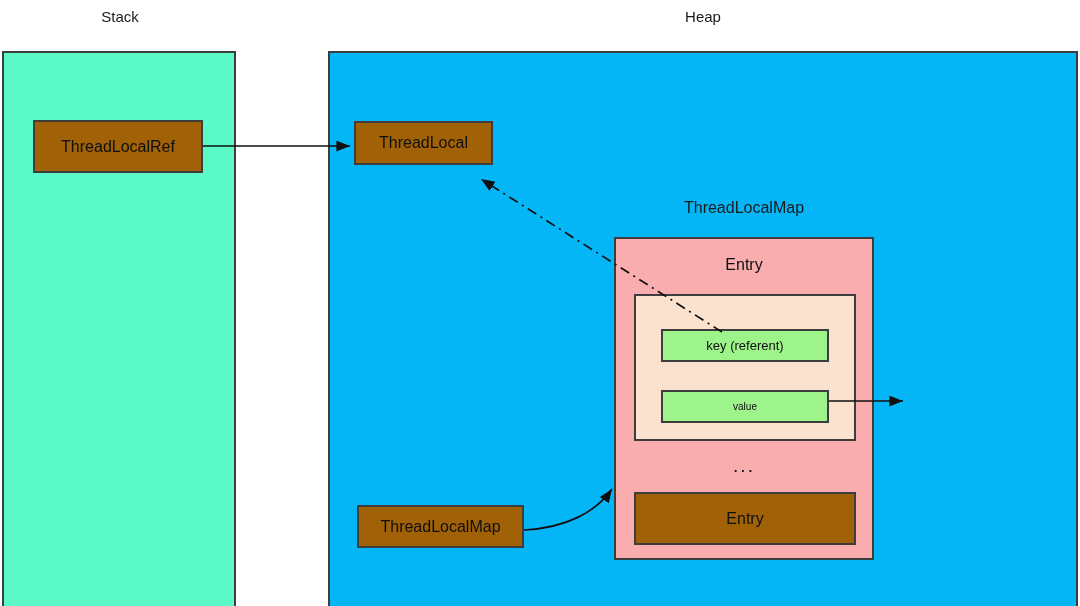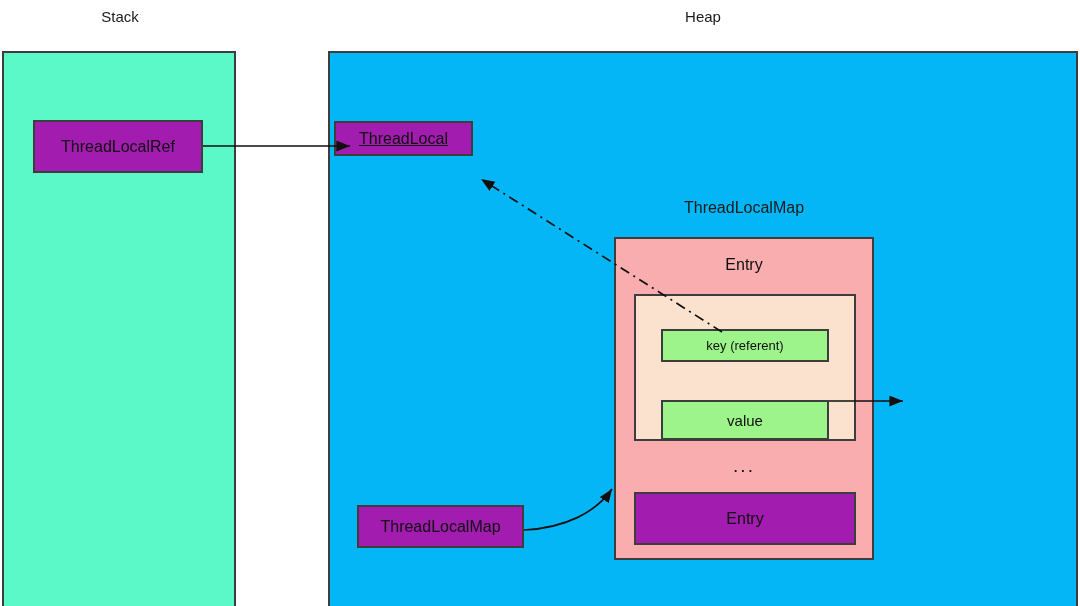--- a/index.html
+++ b/index.html
@@ -38,41 +38,41 @@
     left: 328px;
     top: 51px;
     width: 750px;
     height: 557px;
     background: #05b6f7;
   }
   .node {
     position: absolute;
     box-sizing: border-box;
     border: 2px solid #3d3d3d;
-    background: #a21caf;
+    background: #a16207;
     display: flex;
     align-items: center;
     justify-content: center;
     font-size: 16px;
     color: #0f0f0f;
     white-space: nowrap;
   }
   .node.green {
     background: #9df48a;
   }
   .node.pink {
     background: #f9adae;
     display: block;
   }
   .node.cream-inner {
     background: #fbe2ce;
     display: block;
   }
   #threadlocalref-node { left: 33px; top: 120px; width: 170px; height: 53px; }
-  #threadlocal-node { left: 334px; top: 121px; width: 139px; height: 35px; text-decoration: underline; }
+  #threadlocal-node { left: 354px; top: 121px; width: 139px; height: 44px; }
   #threadlocalmap-node { left: 357px; top: 505px; width: 167px; height: 43px; }
   #object-node { left: 907px; top: 379px; width: 143px; height: 52px; }
 
   #map-title {
     left: 614px;
     top: 199px;
     width: 260px;
     font-size: 16px;
   }
   #tlmap-box {
@@ -90,21 +90,21 @@
     font-size: 16px;
     color: #0f0f0f;
   }
   #entry-inner {
     left: 634px;
     top: 294px;
     width: 222px;
     height: 147px;
   }
   #key-box { left: 661px; top: 329px; width: 168px; height: 33px; font-size: 13px; }
-  #value-box { left: 661px; top: 400px; width: 168px; height: 40px; font-size: 15px; }
+  #value-box { left: 661px; top: 390px; width: 168px; height: 33px; font-size: 10px; }
   #ellipsis {
     position: absolute;
     left: 614px;
     top: 455px;
     width: 260px;
     text-align: center;
     font-size: 19px;
     letter-spacing: 2px;
     color: #0f0f0f;
   }

